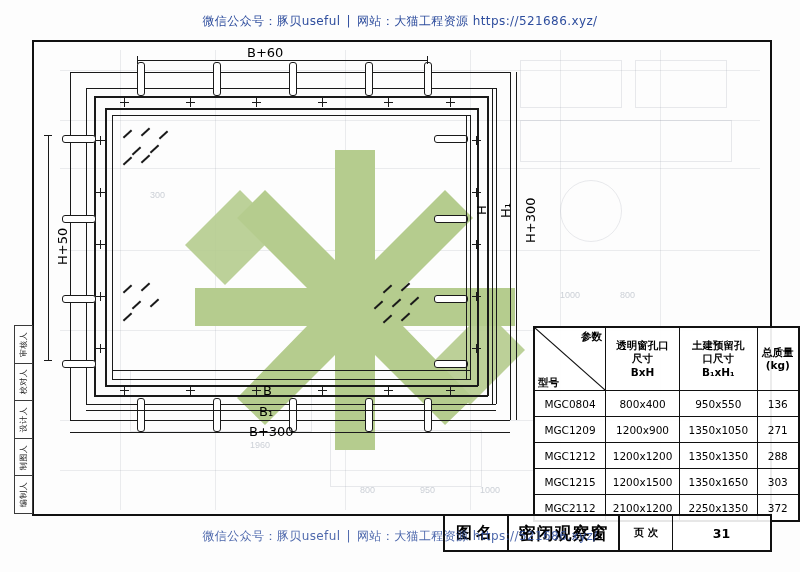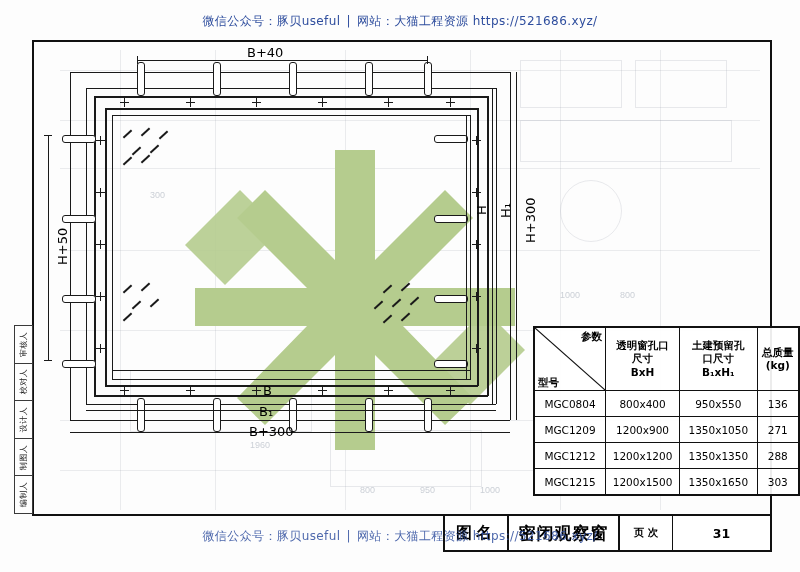--- a/index.html
+++ b/index.html
@@ -284,21 +284,21 @@
 
     <div class="ln lnh" style="left:112px;top:370px;width:358px;"></div>
     <div class="ln lnh" style="left:86px;top:410px;width:410px;"></div>
     <div class="ln lnh" style="left:70px;top:432px;width:440px;"></div>
 
     <div class="ln lnv" style="left:466px;top:115px;height:264px;"></div>
     <div class="ln lnv" style="left:492px;top:88px;height:316px;"></div>
     <div class="ln lnv" style="left:516px;top:72px;height:348px;"></div>
   </div>
 
-  <div class="dim" style="left:247px;top:45px;">B+40</div>
+  <div class="dim" style="left:247px;top:45px;">B+60</div>
   <div class="dim rot" style="left:55px;top:265px;">H+50</div>
   <div class="dim" style="left:263px;top:383px;">B</div>
   <div class="dim" style="left:259px;top:404px;">B₁</div>
   <div class="dim" style="left:249px;top:424px;">B+300</div>
   <div class="dim rot" style="left:474px;top:215px;">H</div>
   <div class="dim rot" style="left:498px;top:218px;">H₁</div>
   <div class="dim rot" style="left:523px;top:243px;">H+300</div>
 
   <table id="ptable">
     <thead>
@@ -344,20 +344,26 @@
           <td class="c-bh">1200x1200</td>
           <td class="c-b1h1">1350x1350</td>
           <td class="c-kg">288</td>
         </tr>
         <tr>
           <td class="c-model">MGC1215</td>
           <td class="c-bh">1200x1500</td>
           <td class="c-b1h1">1350x1650</td>
           <td class="c-kg">303</td>
         </tr>
+        <tr>
+          <td class="c-model">MGC2112</td>
+          <td class="c-bh">2100x1200</td>
+          <td class="c-b1h1">2250x1350</td>
+          <td class="c-kg">372</td>
+        </tr>
       </tbody>
   </table>
 
   <div id="titleblock">
     <div id="tb-label">图名</div>
     <div id="tb-name">密闭观察窗</div>
     <div id="tb-right">
       <div class="tb-row">
         <div class="tb-k">页  次</div>
         <div class="tb-v">31</div>

